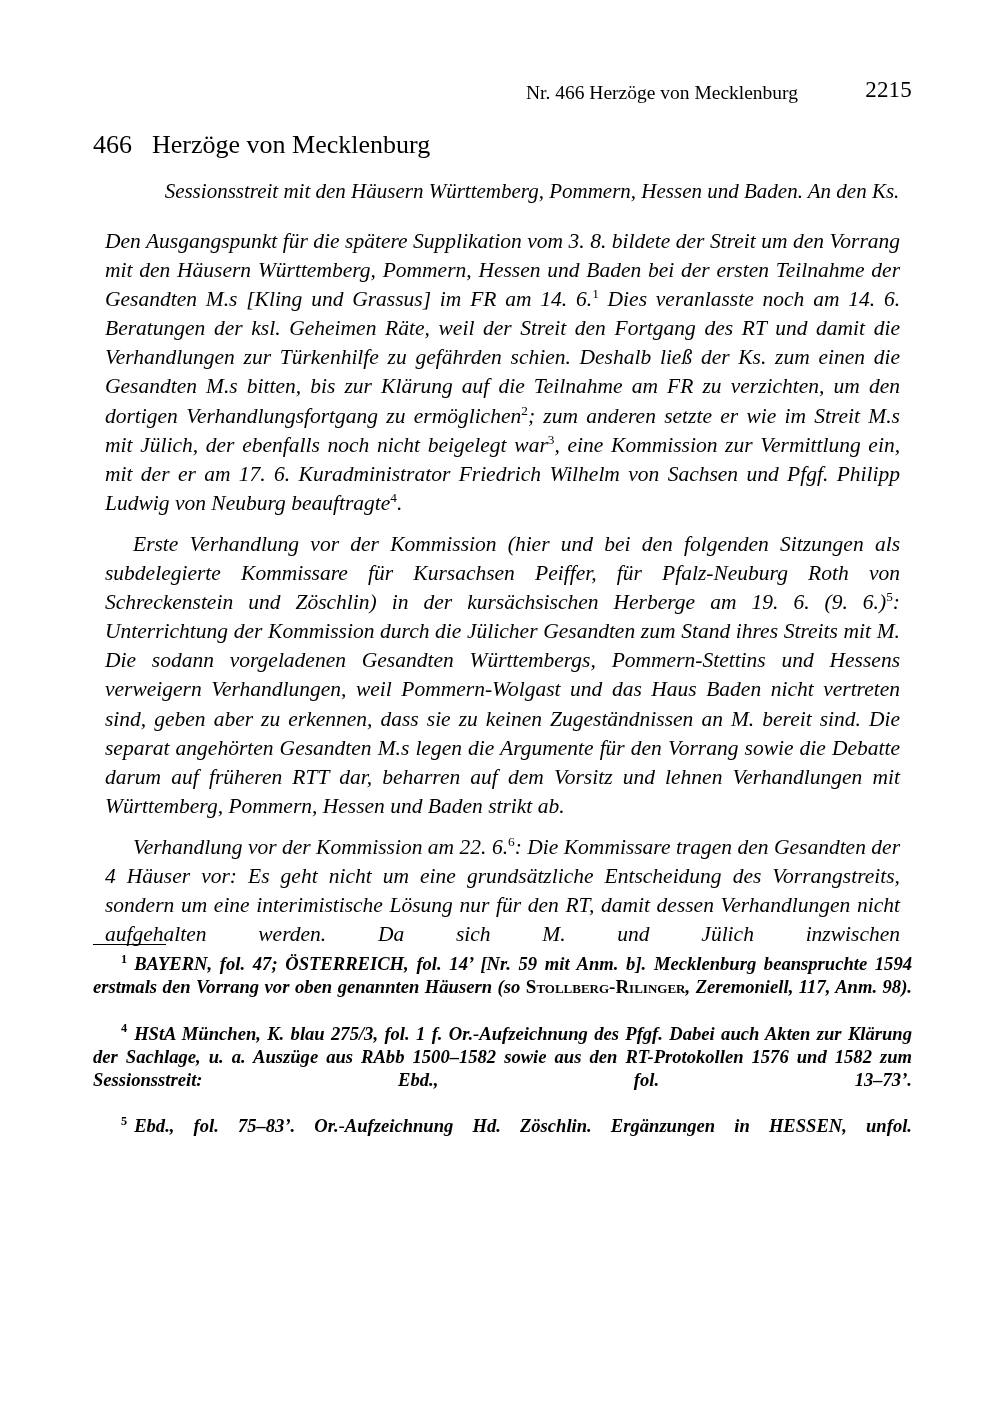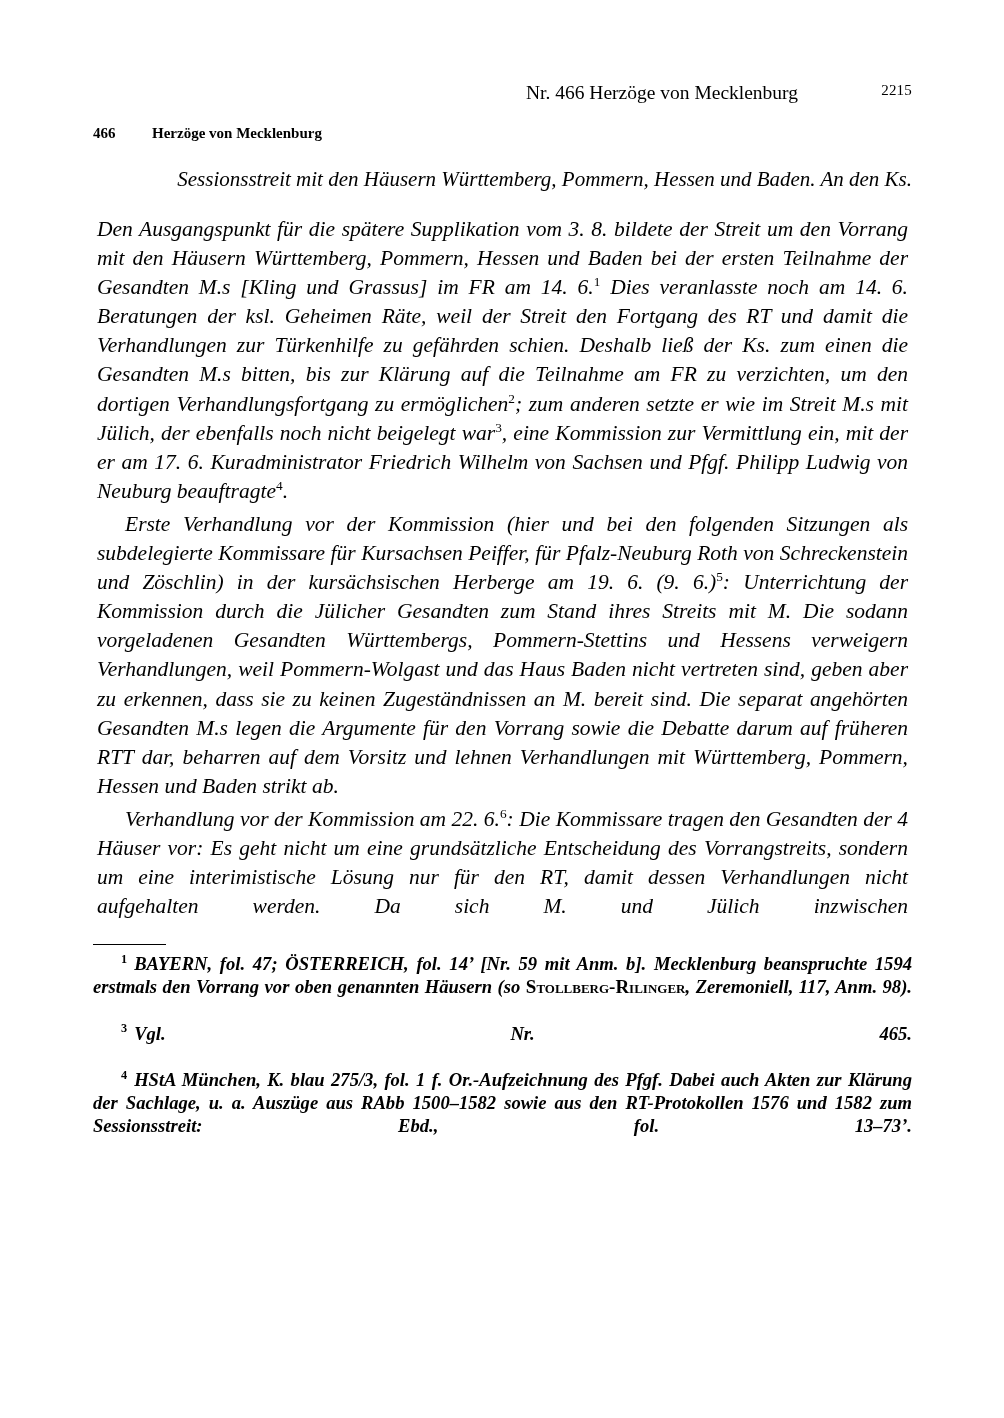--- a/index.html
+++ b/index.html
@@ -35,61 +35,61 @@
     position: absolute;
     left: 0;
     width: 705px;
     text-align: right;
     white-space: nowrap;
   }
   .running-head .rh-page {
     position: absolute;
     right: 0;
     top: -3px;
-    font-size: 15px;
+    font-size: 23px;
     letter-spacing: 0.2px;
   }
 
   
   .content {
     position: absolute;
     left: 93px;
     top: 118px;
     width: 819px;
   }
 
   
   .doc-headline {
-    font-size: 15px;
-    font-weight: bold;
+    font-size: 26px;
+    font-weight: normal;
     line-height: 30px;
-    margin: 0 0 0 0;
+    margin: 12px 0 0 0;
     white-space: nowrap;
   }
   .doc-headline .num {
     display: inline-block;
     width: 59px;
   }
 
   
   .regest {
     margin: 17px 0 0 59px;
     width: 760px;
     font-style: italic;
     font-size: 21px;
     line-height: 29px;
-    text-align: right;
+    text-align: center;
   }
 
   
   .body-text {
     margin-top: 21px;
   }
   .body-text p {
-    margin: 4px;
+    margin: 12px;
     font-style: italic;
     font-size: 21.5px;
     line-height: 29.1px;
     text-align: justify;
     text-justify: inter-word;
     hyphens: none;
   }
   .body-text p.indent {
     text-indent: 28px;
   }
@@ -171,18 +171,18 @@
         <p class="indent">Erste Verhandlung vor der Kommission (hier und bei den folgenden Sitzungen als subdelegierte Kommissare für Kursachsen Peiffer, für Pfalz-Neuburg Roth von Schreckenstein und Zöschlin) in der kursächsischen Herberge am 19. 6. (9. 6.)<sup class="fn">5</sup>: Unterrichtung der Kommission durch die Jülicher Gesandten zum Stand ihres Streits mit M. Die sodann vorgeladenen Gesandten Württembergs, Pommern-Stettins und Hessens verweigern Verhandlungen, weil Pommern-Wolgast und das Haus Baden nicht vertreten sind, geben aber zu erkennen, dass sie zu keinen Zugeständnissen an M. bereit sind. Die separat angehörten Gesandten M.s legen die Argumente für den Vorrang sowie die Debatte darum auf früheren RTT dar, beharren auf dem Vorsitz und lehnen Verhandlungen mit Württemberg, Pommern, Hessen und Baden strikt ab.</p>
         <p class="indent">Verhandlung vor der Kommission am 22. 6.<sup class="fn">6</sup>: Die Kommissare tragen den Gesandten der 4 Häuser vor: Es geht nicht um eine grundsätzliche Entscheidung des Vorrangstreits, sondern um eine interimistische Lösung nur für den RT, damit dessen Verhandlungen nicht aufgehalten werden. Da sich M. und Jülich inzwischen</p>
       </div>
 
   </div>
 
   <div class="footnotes">
     <hr class="fn-rule">
     <div>
         <p class="note"><span class="marker">1</span>BAYERN, fol. 47; ÖSTERREICH, fol. 14’ [Nr. 59 mit Anm. b]. Mecklenburg beanspruchte 1594 erstmals den Vorrang vor oben genannten Häusern (so <span class="smallcaps">Stollberg-Rilinger</span>, Zeremoniell, 117, Anm. 98).</p>
-        <p class="note"><span class="marker">3</span>Vgl. Nr. 465.</p>
         <p class="note"><span class="marker">4</span>HStA München, K. blau 275/3, fol. 1 f. Or.-Aufzeichnung des Pfgf. Dabei auch Akten zur Klärung der Sachlage, u. a. Auszüge aus RAbb 1500–1582 sowie aus den RT-Protokollen 1576 und 1582 zum Sessionsstreit: Ebd., fol. 13–73’.</p>
+        <p class="note"><span class="marker">5</span>Ebd., fol. 75–83’. Or.-Aufzeichnung Hd. Zöschlin. Ergänzungen in HESSEN, unfol.</p>
       </div>
   </div>
 
 </div>
 
 </body></html>

